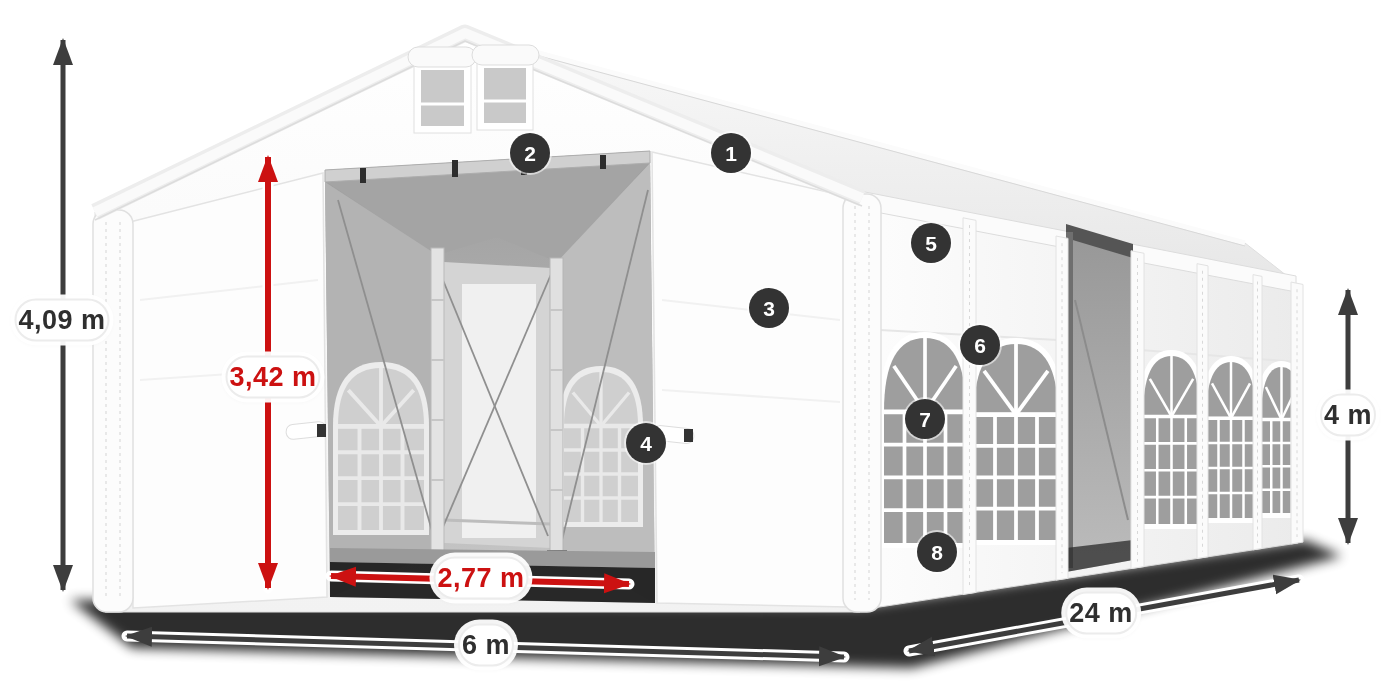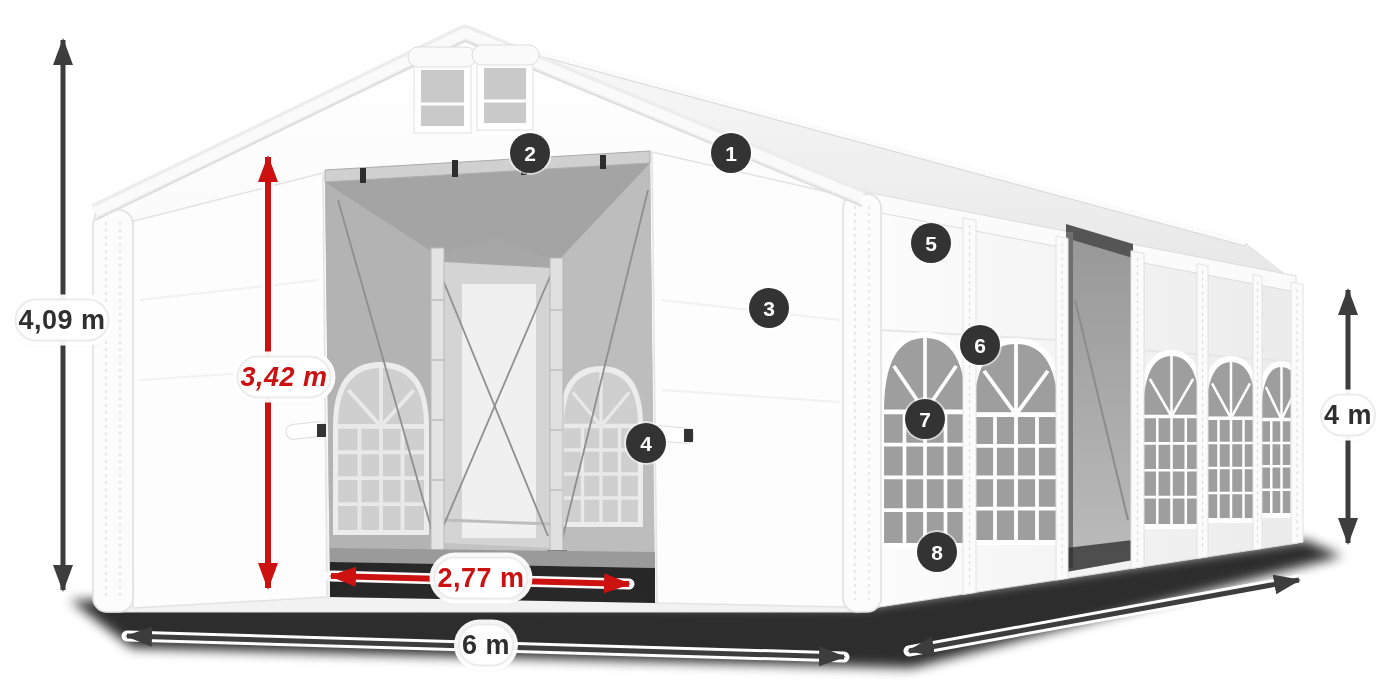--- a/index.html
+++ b/index.html
@@ -357,23 +357,24 @@
 
       <line class="halo" x1="909" y1="651" x2="1299" y2="580"></line>
       <line class="arrow-dark" x1="909" y1="651" x2="1299" y2="580" marker-start="url(#mDark)" marker-end="url(#mDark)"></line>
 
       <line class="halo" x1="1348" y1="290" x2="1348" y2="543"></line>
       <line class="arrow-dark" x1="1348" y1="290" x2="1348" y2="543" marker-start="url(#mDark)" marker-end="url(#mDark)"></line>
     </g>
   </svg>
 
   <div class="pill" style="left:62px;top:320px;">4,09 m</div>
-  <div class="pill red" style="left:284px;top:377px;font-style:italic;">3,42 m</div>
+  <div class="pill red" style="left:273px;top:377px;">3,42 m</div>
   <div class="pill red" style="left:481px;top:578px;text-align:center;">2,77 m</div>
   <div class="pill" style="left:486px;top:645px;text-align:center;">6 m</div>
+  <div class="pill" style="left:1101px;top:613px;">24 m</div>
   <div class="pill" style="left:1348px;top:415px;">4 m</div>
 
   <div class="badge" style="left:731px;top:153px;">1</div>
   <div class="badge" style="left:530px;top:153px;">2</div>
   <div class="badge" style="left:769px;top:308px;">3</div>
   <div class="badge" style="left:646px;top:443px;">4</div>
   <div class="badge" style="left:931px;top:243px;">5</div>
   <div class="badge" style="left:980px;top:345px;">6</div>
   <div class="badge" style="left:925px;top:419px;">7</div>
   <div class="badge" style="left:937px;top:552px;">8</div>

